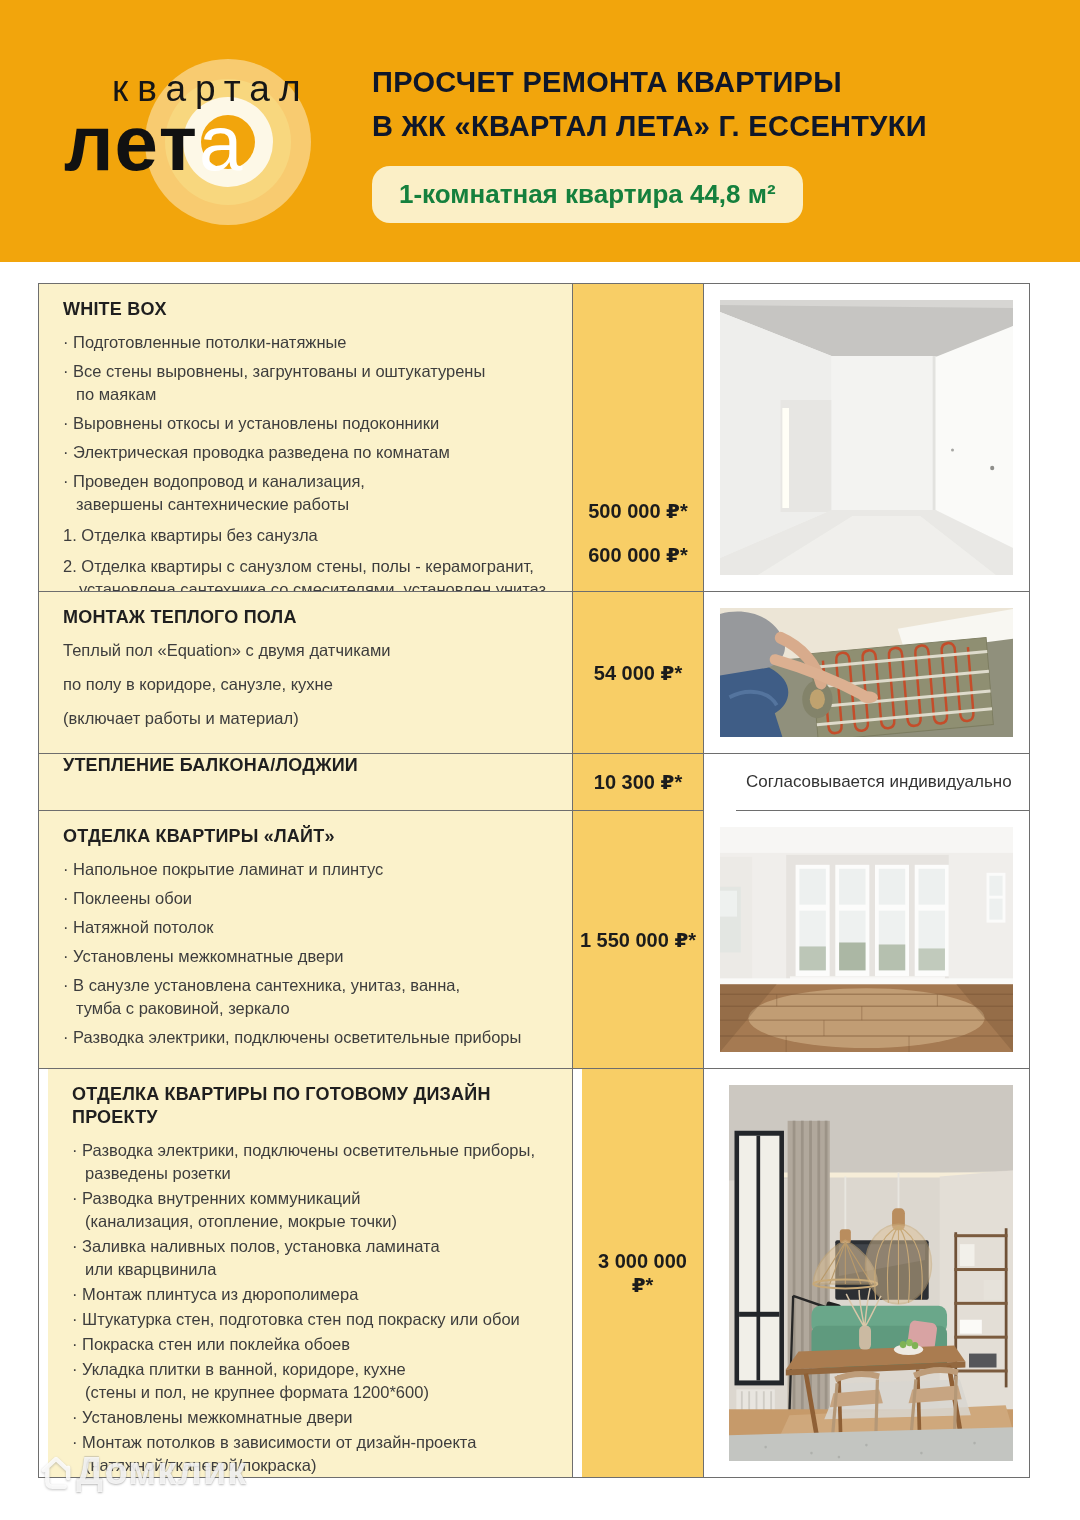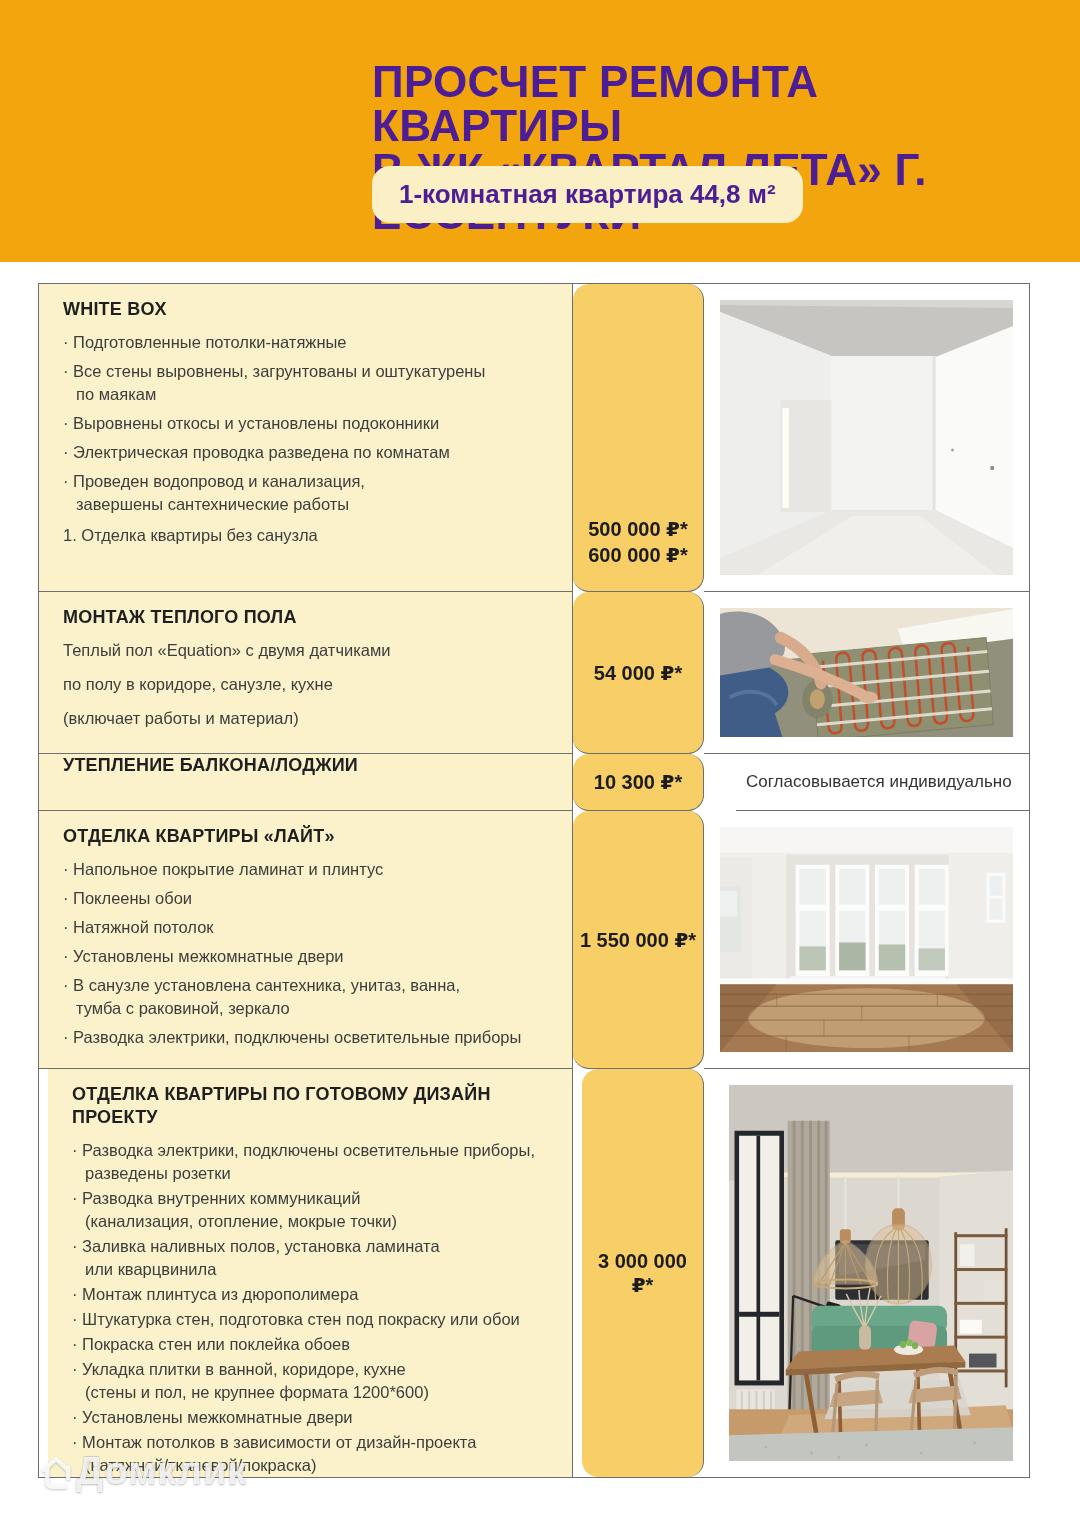--- a/index.html
+++ b/index.html
@@ -12,74 +12,84 @@
   .header{position:absolute;left:0;top:0;width:1080px;height:262px;background:var(--orange,#F2A50C);}
   .logo{position:absolute;left:0;top:0;width:360px;height:262px;}
   .logo .circle{position:absolute;border-radius:50%;}
   .c1{width:166px;height:166px;left:145px;top:59px;background:rgba(255,251,235,.45);}
   .c2{width:126px;height:126px;left:165px;top:79px;background:#F8D77E;}
   .c3{width:90px;height:90px;left:183px;top:97px;background:#FDF8E7;}
   .c4{width:54px;height:54px;left:201px;top:115px;background:var(--orange,#F2A50C);}
   .logo-word1{position:absolute;left:112px;top:68px;font-size:37px;letter-spacing:9px;color:#161616;}
   .logo-word2{position:absolute;left:64px;top:98px;font-size:78px;font-weight:600;letter-spacing:2px;color:#111;}
   .logo-accent{color:#ffffff;font-weight:500;}
-  .header-title{position:absolute;left:372px;top:60px;font-size:44px;line-height:44px;font-weight:800;color:#4c1d95;letter-spacing:.3px;}
+  .header-title{position:absolute;left:372px;top:60px;font-size:29px;line-height:44px;font-weight:800;color:#0f172a;letter-spacing:.3px;}
   .badge{position:absolute;left:372px;top:166px;background:var(--badge,#FBEFC6);border-radius:18px;
-         padding:13px 27px;font-size:26px;font-weight:700;color:#4c1d95;}
+         padding:13px 27px;font-size:26px;font-weight:700;color:#15803d;}
   
   .price-table{position:absolute;left:38px;top:283px;width:992px;height:1195px;background:#fff;
     display:grid;grid-template-columns:534px 131px 1fr;grid-template-rows:308px 162px 57px 258px 1fr;
     border:1.5px solid var(--border,#6E6E6E);box-sizing:border-box;z-index:1;}
   .cell{box-sizing:border-box;border-right:1px solid var(--border,#6E6E6E);border-bottom:1px solid var(--border,#6E6E6E);overflow:hidden;}
   .last-col{border-right:none;}
   .last-row{border-bottom:none;margin-left:9px;}
   .desc{background:var(--cream,#FBF2CB);padding:14px 16px 8px 24px;color:var(--body,#3D3D3D);
         font-size:16.5px;line-height:23px;}
   .desc.center{display:flex;align-items:flex-start;padding-top:0;padding-bottom:0;}
   .sec-title{font-size:18px;font-weight:700;color:var(--text,#1F1F1F);margin-bottom:10px;letter-spacing:.2px;}
   .desc.center .sec-title{margin-bottom:0;}
   .bullet{white-space:pre-line;padding-left:13px;text-indent:-13px;margin-bottom:6px;}
   .tight .bullet{margin-bottom:2px;}
   .numbered{white-space:pre-line;padding-left:16px;text-indent:-16px;margin-top:8px;}
   .para{margin-bottom:11px;}
   .price-cell{background:var(--gold,#F8CE66);display:flex;flex-direction:column;align-items:center;justify-content:center;
-        gap:2px;font-weight:700;font-size:20px;color:var(--price,#1C1C1C);text-align:center;padding:0 4px;border-radius:16px;}
+        gap:20px;font-weight:700;font-size:20px;color:var(--price,#1C1C1C);text-align:center;padding:0 4px;}
   .price-cell.bottom{justify-content:flex-end;padding-bottom:24px;}
   .img-cell{background:#ffffff;padding:16px;display:flex;}
   .img-cell svg{width:100%;height:100%;display:block;}
   .note-cell{background:#ffffff;display:flex;align-items:center;padding-left:10px;font-size:17px;color:#333;margin-left:32px;}
   
   .watermark{position:absolute;left:36px;top:1450px;display:flex;align-items:center;gap:0;z-index:5;}
   .watermark-icon{filter:drop-shadow(0 1px 1px rgba(120,120,120,.5));}
   .watermark-text{font-size:38px;font-weight:700;letter-spacing:1px;color:rgba(255,255,255,.82);
      text-shadow:0 1px 2px rgba(120,120,120,.5),0 -1px 1px rgba(120,120,120,.3);}
 </style>
 </head>
 <body>
 
 <div class="header">
+  <div class="logo">
+    <span class="circle c1"></span>
+    <span class="circle c2"></span>
+    <span class="circle c3"></span>
+    <span class="circle c4"></span>
+    <div class="logo-word1">квартал</div>
+    <div class="logo-word2"><span>лет</span><span class="logo-accent">а</span></div>
+  </div>
   <div class="header-title">
     <div>ПРОСЧЕТ РЕМОНТА КВАРТИРЫ</div>
     <div>В ЖК «КВАРТАЛ ЛЕТА» Г. ЕССЕНТУКИ</div>
   </div>
   <div class="badge">1-комнатная квартира 44,8 м²</div>
 </div>
 
 <div class="price-table">
 
   <div class="cell desc">
     <div class="sec-title">WHITE BOX</div>
     <div class="bullet">· Подготовленные потолки-натяжные</div>
     <div class="bullet">· Все стены выровнены, загрунтованы и оштукатурены
 по маякам</div>
     <div class="bullet">· Выровнены откосы и установлены подоконники</div>
     <div class="bullet">· Электрическая проводка разведена по комнатам</div>
     <div class="bullet">· Проведен водопровод и канализация,
 завершены сантехнические работы</div>
     <div class="numbered">1. Отделка квартиры без санузла</div>
+    <div class="numbered">2. Отделка квартиры с санузлом стены, полы - керамогранит,
+установлена сантехника со смесителями, установлен унитаз</div>
   </div>
   <div class="cell price-cell bottom">
     <div>500 000 ₽*</div>
     <div>600 000 ₽*</div>
   </div>
   <div class="cell img-cell last-col">
     <svg viewBox="0 0 310 275" preserveAspectRatio="none" aria-hidden="true">
       <rect width="310" height="275" fill="#f5f5f3"></rect>
       <polygon points="0,0 310,0 310,26 252,62 118,56 0,12" fill="#c6c5c2"></polygon>
       <polygon points="0,0 310,0 310,8 0,5" fill="#d7d6d3"></polygon>

